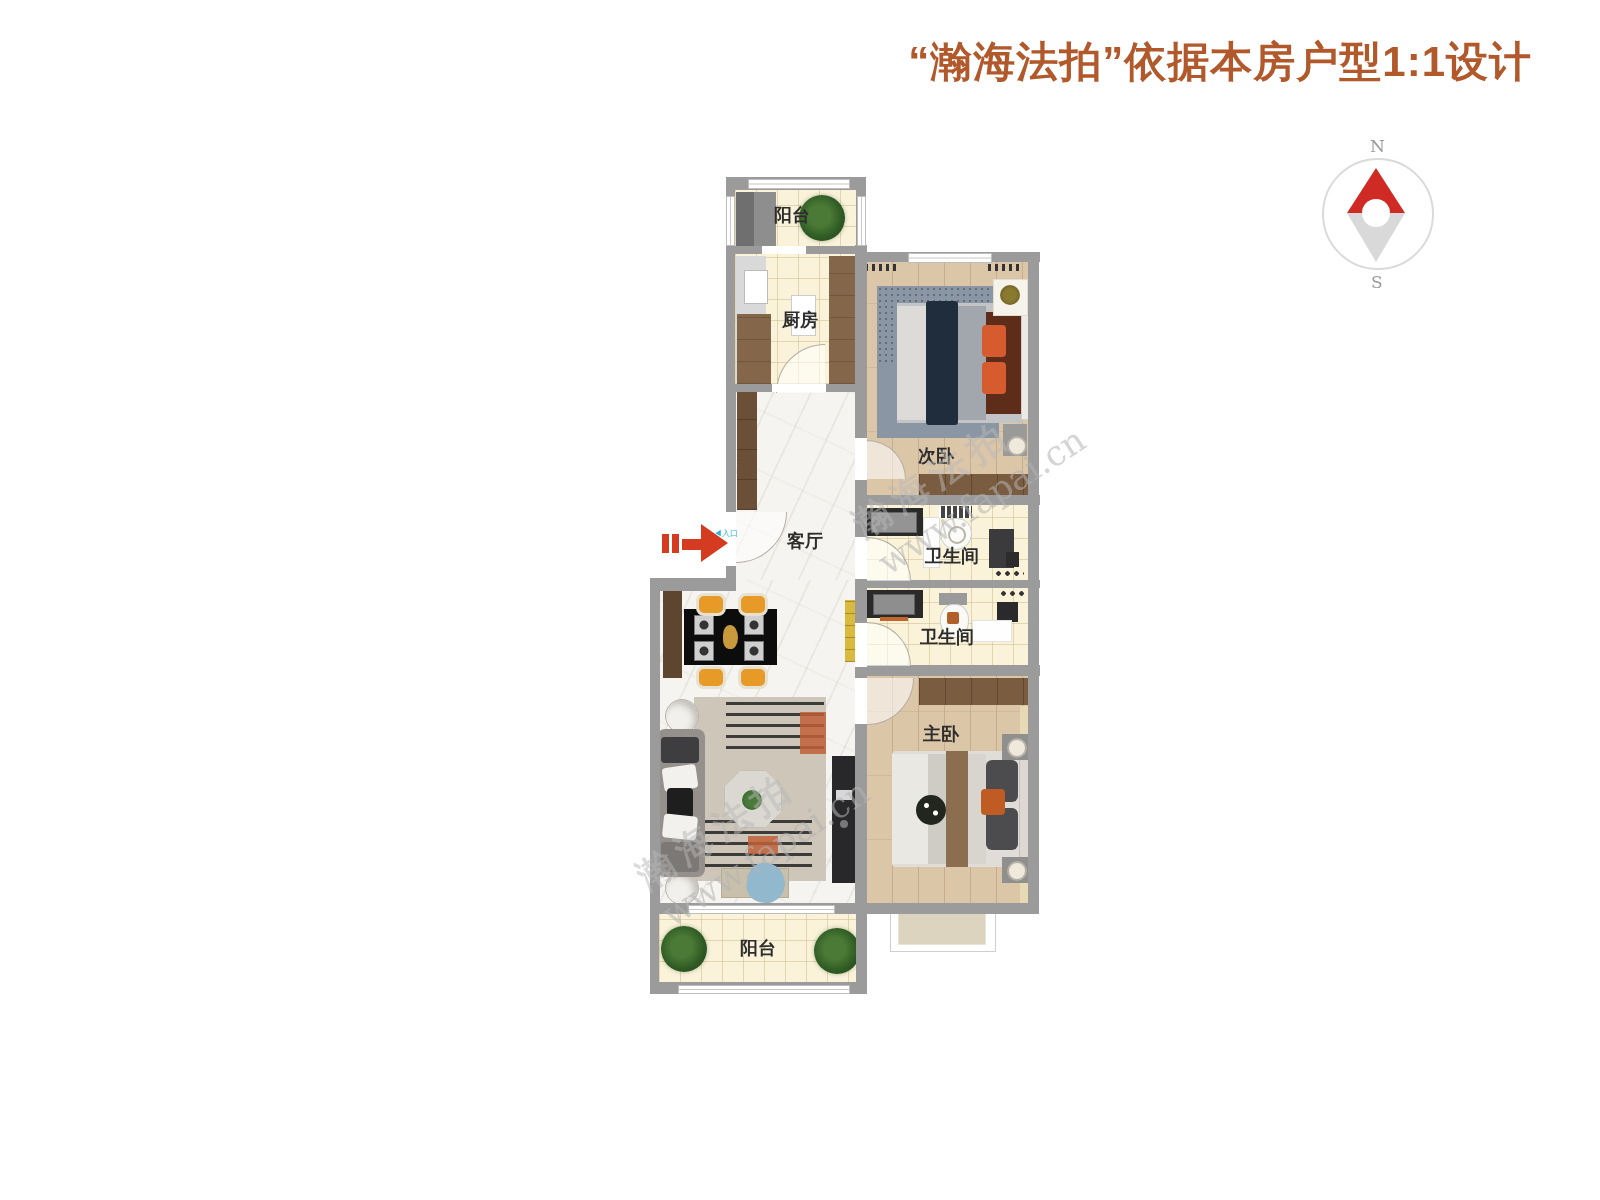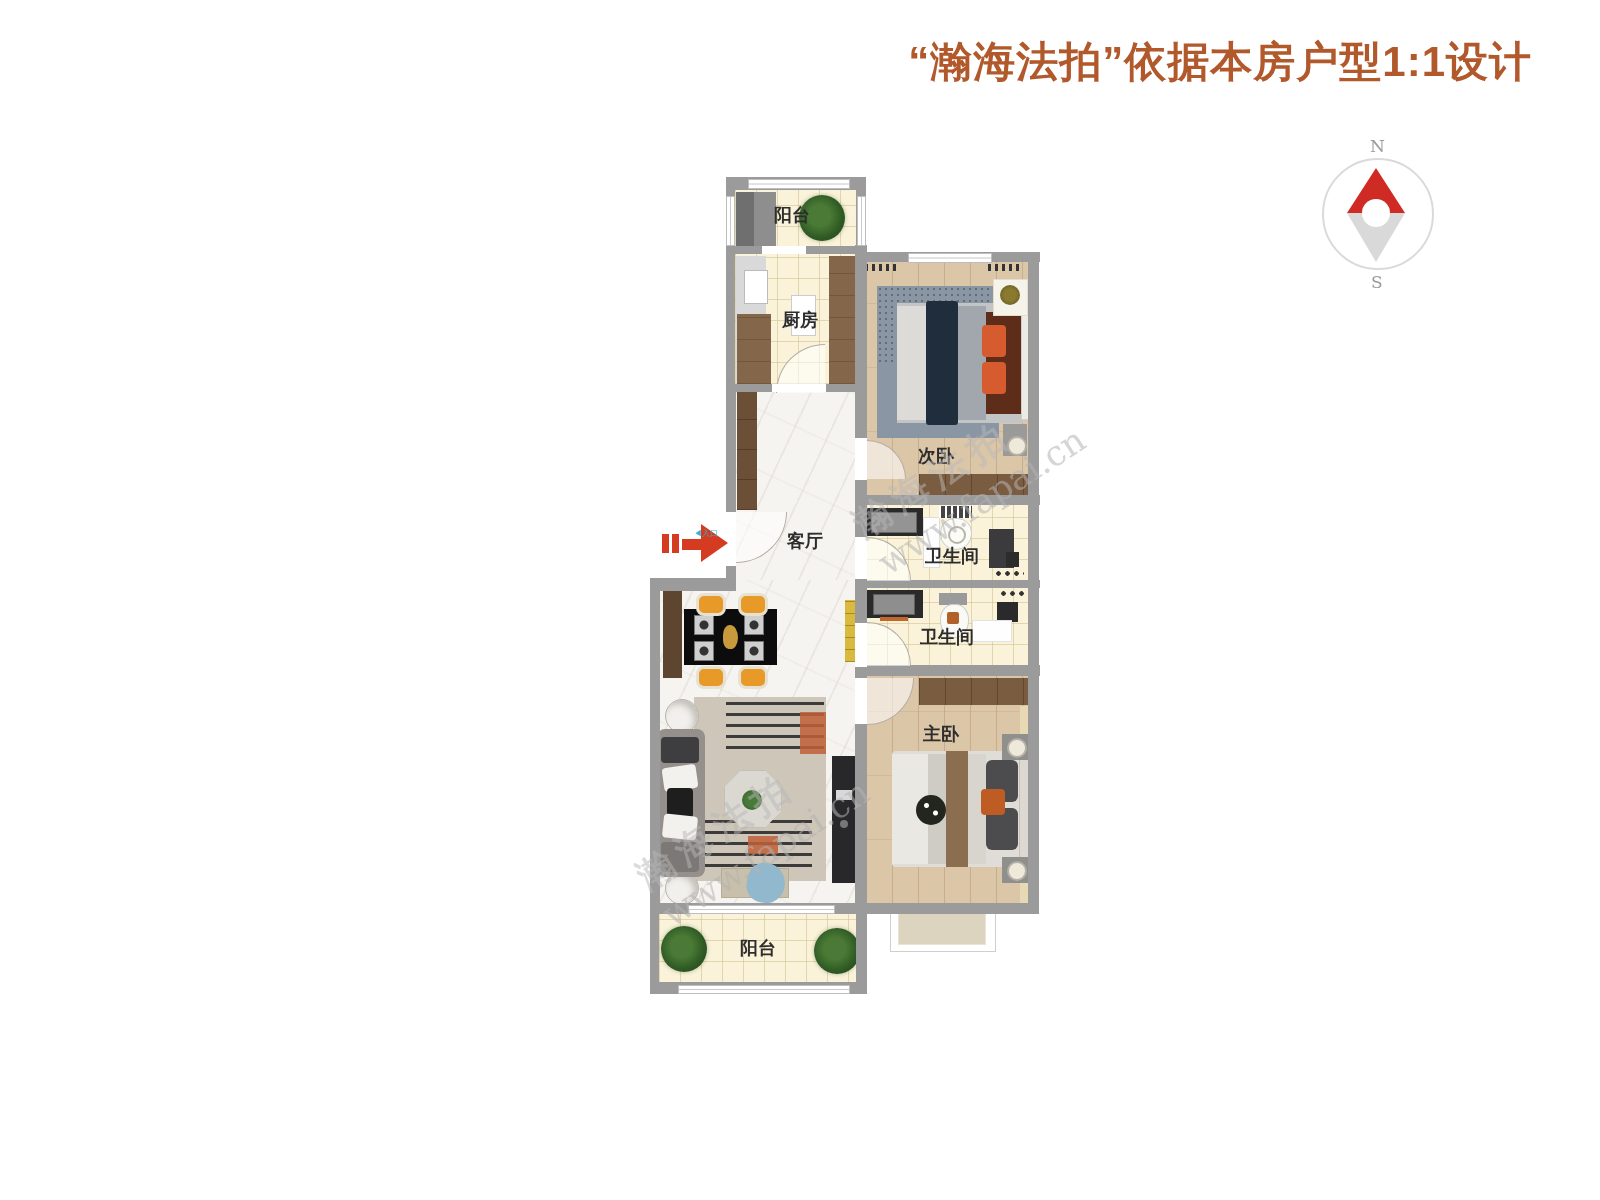--- a/index.html
+++ b/index.html
@@ -211,21 +211,21 @@
 <div class="arc" style="left:867px;top:440px;width:38px;height:38px;border-radius:0 100% 0 0;border-left:none;border-bottom:none;"></div>
 <div class="arc" style="left:867px;top:537px;width:43px;height:43px;border-radius:0 100% 0 0;border-left:none;border-bottom:none;"></div>
 <div class="arc" style="left:867px;top:622px;width:43px;height:43px;border-radius:0 100% 0 0;border-left:none;border-bottom:none;"></div>
 <div class="arc" style="left:867px;top:678px;width:46px;height:46px;border-radius:0 0 100% 0;border-left:none;border-top:none;"></div>
 
 <div>
   <div class="ab" style="left:662px;top:534px;width:7px;height:19px;background:#d43b20;z-index:6;"></div>
   <div class="ab" style="left:672px;top:534px;width:7px;height:19px;background:#d43b20;z-index:6;"></div>
   <div class="ab" style="left:682px;top:539px;width:19px;height:11px;background:#d43b20;z-index:6;"></div>
   <div class="ab" style="left:701px;top:524px;width:0;height:0;border-top:19px solid transparent;border-bottom:19px solid transparent;border-left:27px solid #d43b20;z-index:6;"></div>
-  <div class="entry-lbl" style="left:694px;top:528px;"><span>◀</span><span>入口</span></div>
+  <div class="entry-lbl" style="left:714px;top:528px;"><span>◀</span><span>入口</span></div>
 </div>
 
 <div class="lbl" style="left:774px;top:203px;">阳台</div>
 <div class="lbl" style="left:782px;top:308px;">厨房</div>
 <div class="lbl" style="left:918px;top:444px;">次卧</div>
 <div class="lbl" style="left:787px;top:529px;">客厅</div>
 <div class="lbl" style="left:925px;top:544px;">卫生间</div>
 <div class="lbl" style="left:920px;top:625px;">卫生间</div>
 <div class="lbl" style="left:923px;top:722px;">主卧</div>
 <div class="lbl" style="left:740px;top:936px;">阳台</div>

